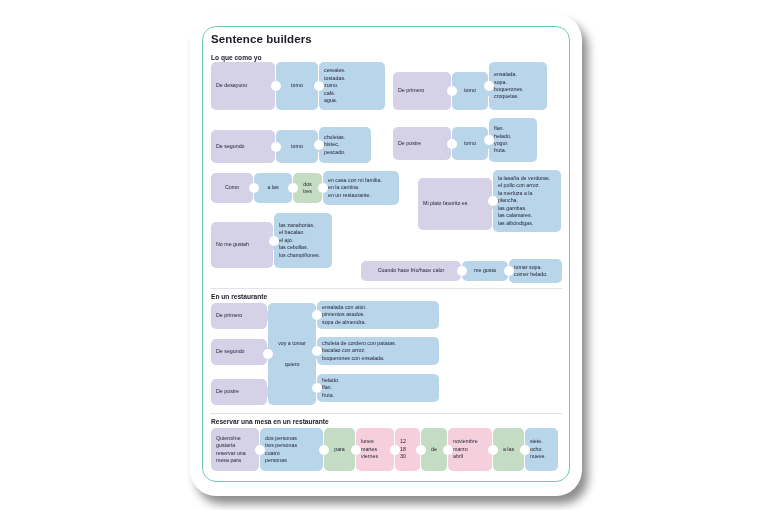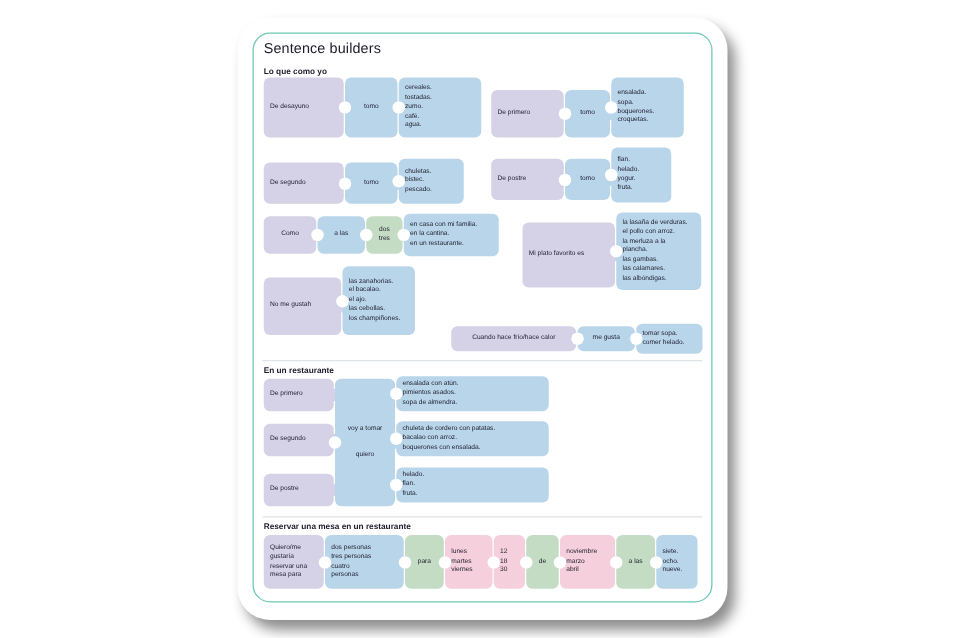--- a/index.html
+++ b/index.html
@@ -18,21 +18,21 @@
     box-shadow:6px 8px 10px rgba(0,0,0,.45);
   }
   .card-inner{
     position:absolute;left:202px;top:26px;width:368px;height:456px;
     background:#ffffff;border:1.4px solid #6fc8b4;border-radius:14px;
     box-sizing:border-box;
   }
 
   .title{
     position:absolute;left:211px;top:33px;
-    font-size:11.5px;font-weight:normal;color:#1b1b2b;letter-spacing:.1px;
+    font-size:11.5px;font-weight:bold;color:#1b1b2b;letter-spacing:.1px;
   }
   .section-label{
     position:absolute;font-size:6.6px;font-weight:bold;color:#1b1b2b;
   }
   .hr{
     position:absolute;height:1px;background:#dfe4e8;
   }
 
   
   .piece{

